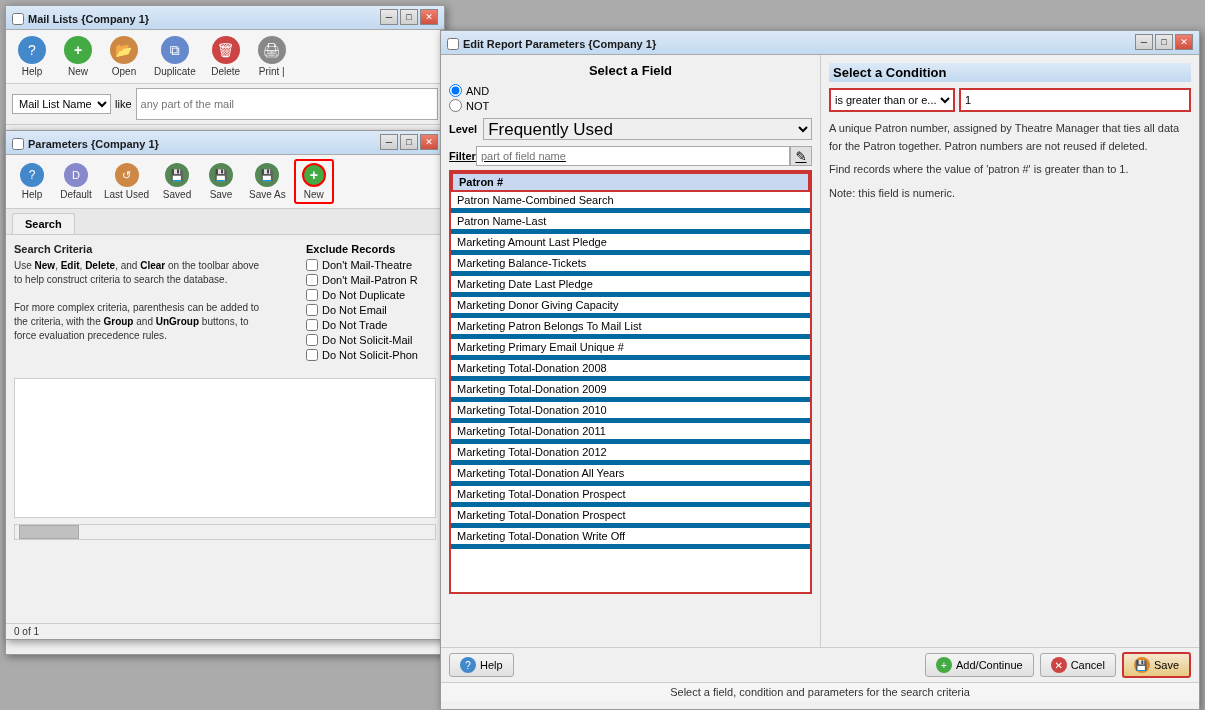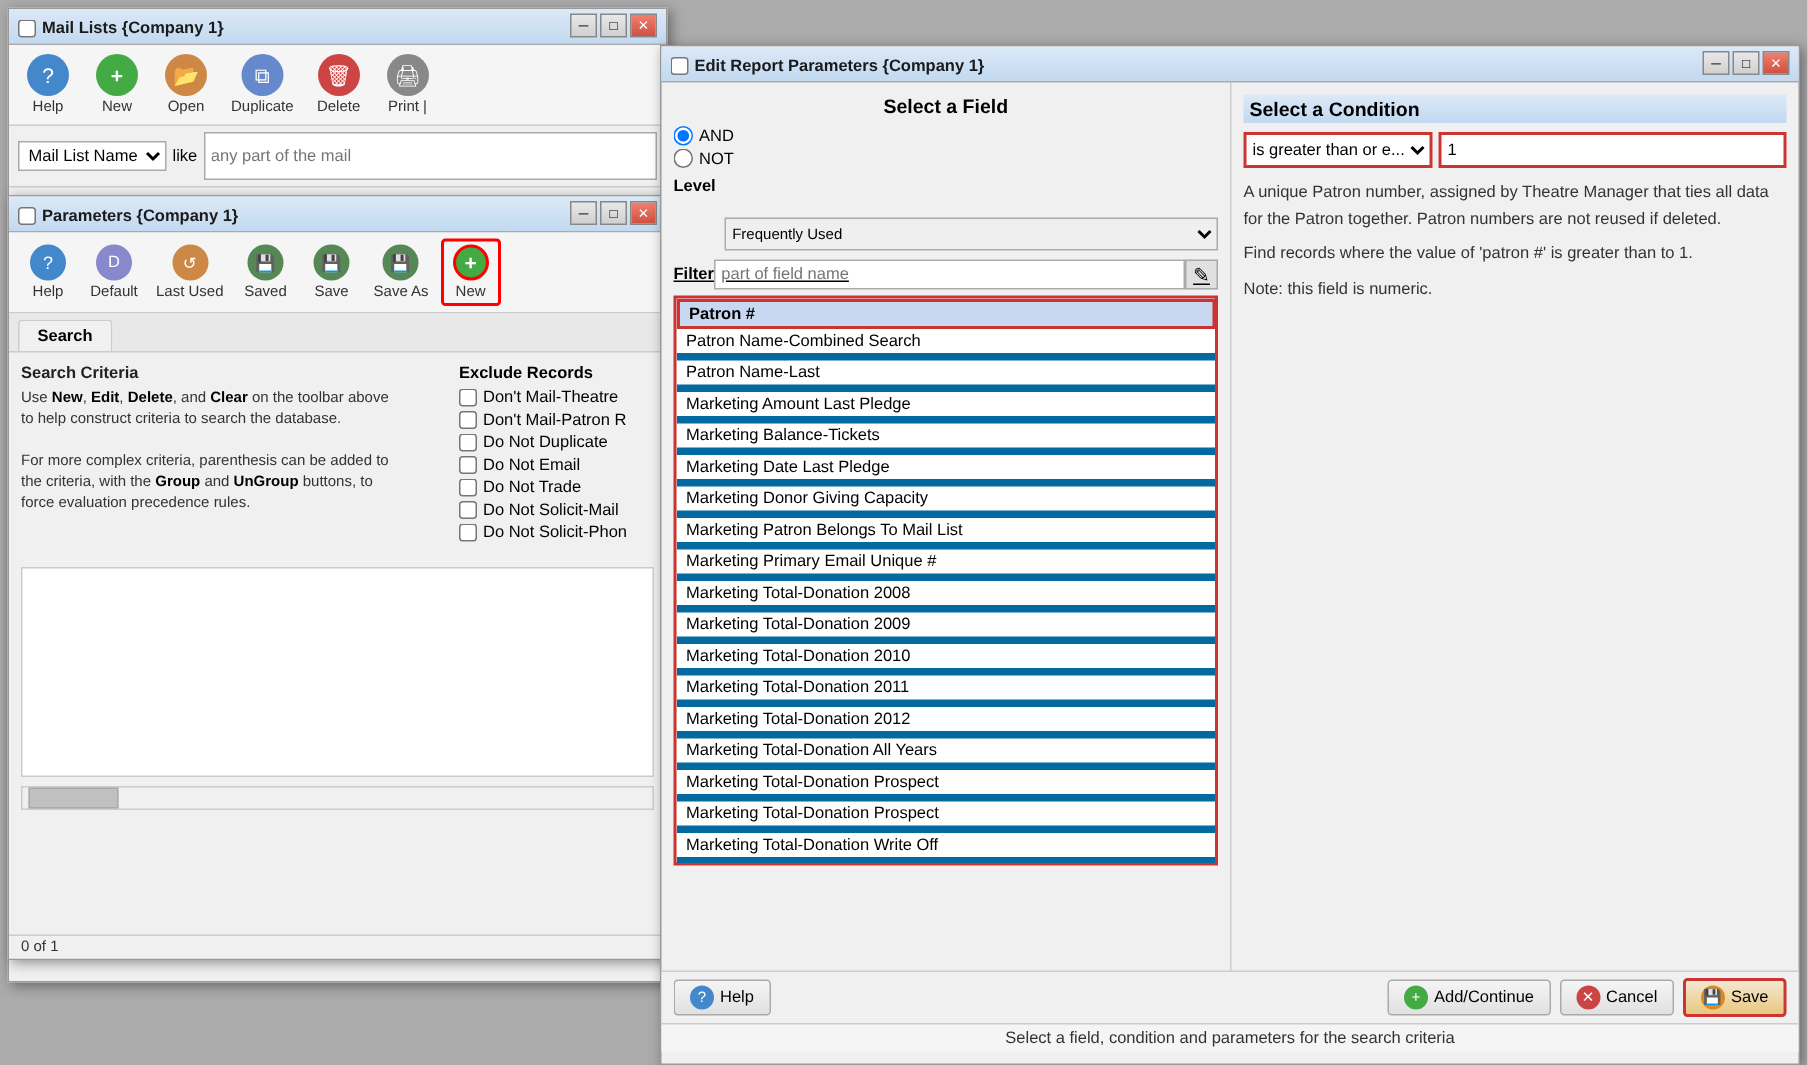--- a/index.html
+++ b/index.html
@@ -300,35 +300,35 @@
 
     .radio-item {
       display: flex;
       align-items: center;
       gap: 4px;
       font-size: 11px;
     }
 
     .level-row {
       display: flex;
+      align-items: center;
       gap: 6px;
       margin-bottom: 6px;
     }
 
     .level-row label {
       font-size: 11px;
       font-weight: bold;
     }
 
     .level-row select {
       flex: 1;
-      font-size: 10px;
+      font-size: 17px;
       height: 22px;
       border: 1px solid #aaa;
-      margin-top: 27px;
     }
 
     .filter-row {
       display: flex;
       align-items: center;
       gap: 0;
       margin-bottom: 4px;
       text-decoration: underline;
     }
 
@@ -352,21 +352,21 @@
       background: #e0e0e0;
       cursor: pointer;
       display: flex;
       align-items: center;
       justify-content: center;
     }
 
     .field-list {
       border: 2px solid #cc3333;
       background: white;
-      height: 380px;
+      height: 424px;
       overflow-y: auto;
     }
 
     .field-list-item {
       padding: 2px 6px;
       font-size: 11px;
       cursor: pointer;
       border-bottom: 5px solid #0369a1;
     }
 

